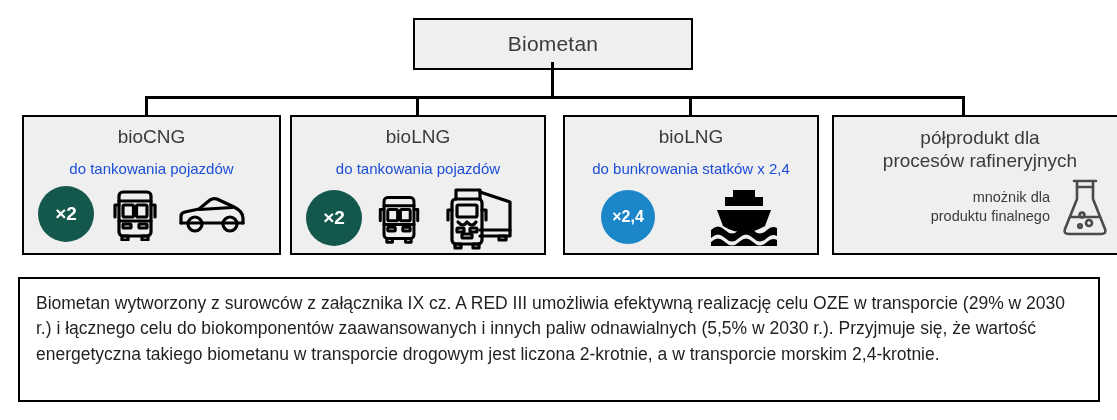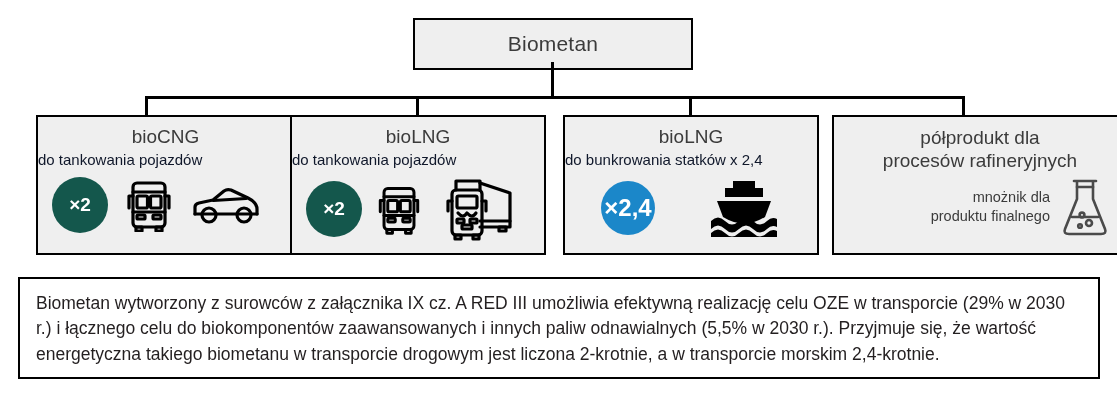--- a/index.html
+++ b/index.html
@@ -55,36 +55,37 @@
 
   
   .cat-box {
     position: absolute;
     top: 115px;
     height: 140px;
     background: #efefef;
     border: 2.5px solid #000000;
     box-sizing: border-box;
   }
-  .cat-1 { left: 36px;  width: 259px; }
+  .cat-1 { left: 22px;  width: 259px; }
   .cat-2 { left: 290px; width: 256px; }
   .cat-3 { left: 563px; width: 256px; }
   .cat-4 { left: 832px; width: 296px; }
 
   .cat-title {
     text-align: center;
     font-size: 19px;
     color: #3b3b3b;
     margin-top: 9px;
     line-height: 1.15;
   }
   .cat-sub {
+    text-align: center;
     font-size: 15px;
-    color: #0f172a;
-    margin-top: 3px;
+    color: #1d4ed8;
+    margin-top: 12px;
     line-height: 1.2;
   }
   .cat-4 .cat-title {
     font-size: 19px;
     margin-top: 10px;
     line-height: 1.2;
   }
 
   
   .icon-row {
@@ -103,38 +104,38 @@
   .badge {
     border-radius: 50%;
     display: flex;
     align-items: center;
     justify-content: center;
     color: #ffffff;
     font-weight: bold;
     flex: none;
   }
   .badge-green { width: 56px; height: 56px; background: #14574c; font-size: 19px; }
-  .badge-blue  { width: 54px; height: 54px; background: #1b87c9; font-size: 24px; }
+  .badge-blue  { width: 54px; height: 54px; background: #1b87c9; font-size: 16px; }
 
   
   .refine-cap {
     text-align: right;
     font-size: 14.5px;
     color: #3b3b3b;
     line-height: 1.25;
     white-space: pre-line;
   }
 
   
   .note-box {
     position: absolute;
     left: 18px;
     top: 277px;
     width: 1082px;
-    height: 102px;
+    height: 125px;
     background: #ffffff;
     border: 2.5px solid #000000;
     box-sizing: border-box;
     padding: 12px 16px 0 16px;
   }
   .note-text {
     font-size: 17.5px;
     line-height: 1.45;
     color: #231f20;
   }

